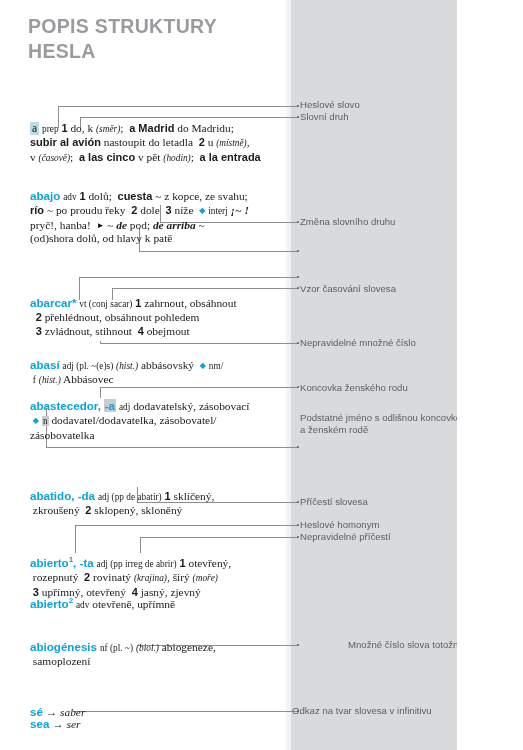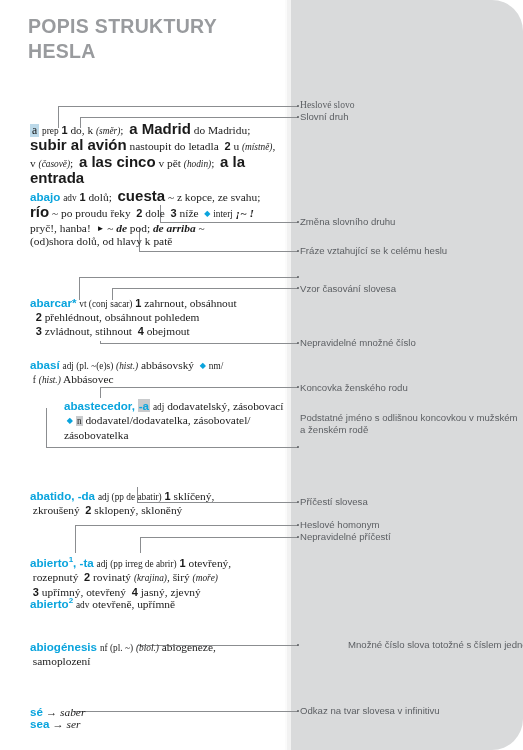--- a/index.html
+++ b/index.html
@@ -3,21 +3,21 @@
 <meta charset="utf-8">
 <style>
   html,body{margin:0;padding:0;}
   body{
     width:523px;height:750px;
     background:#ffffff;
     font-family:"Liberation Sans",sans-serif;
     overflow:hidden;
     position:relative;
   }
-  #page{position:relative;width:523px;height:750px;background:#fff;overflow:hidden;border-radius:31px;}
+  #page{position:relative;width:457px;height:750px;background:#fff;overflow:hidden;}
 
   
   #rightpanel{
     position:absolute;left:291px;top:0;width:232px;height:750px;
     background:#d9dadb;
   }
   #panel-edge{
     position:absolute;left:287px;top:0;width:4px;height:750px;
     background:#f2f2f2;
   }
@@ -38,21 +38,21 @@
   .entry{
     position:absolute;
     font-family:"Liberation Serif",serif;
     font-size:11.4px;
     color:#1a1a1a;
     line-height:13.4px;
   }
   .hw{color:#0aa4dd;font-weight:bold;font-family:"Liberation Sans",sans-serif;font-size:11.6px;}
   .hwsup{font-size:8px;vertical-align:super;color:#0aa4dd;font-weight:bold;}
   .gram{font-size:9.3px;color:#222;font-family:"Liberation Serif",serif;}
-  .b{font-weight:bold;font-family:"Liberation Sans",sans-serif;font-size:15px;}
+  .b{font-weight:bold;font-family:"Liberation Sans",sans-serif;font-size:11px;}
   .bi{font-weight:bold;font-style:italic;font-family:"Liberation Serif",serif;}
   .num{font-weight:bold;font-family:"Liberation Sans",sans-serif;font-size:11px;}
   .sm{font-size:9.3px;font-style:italic;}
   .hl{background:#c9cbcd;padding:0 1px;}
   .hlblue{background:#bcd9e9;padding:0 2px;color:#111;font-weight:normal;font-style:normal;font-family:"Liberation Serif",serif;}
   .dia{color:#0aa4dd;font-size:8px;vertical-align:1px;}
   .tri{font-size:8px;vertical-align:1px;color:#111;}
   .ital{font-style:italic;}
 
   
@@ -165,21 +165,21 @@
 
   <div class="entry" style="left:30px;top:358px;width:258px;">
     <span class="hw">abasí</span>
     <span class="gram">adj (pl. ~(e)s)</span>
     <span class="sm">(hist.)</span> abbásovský&nbsp;
     <span class="dia">◆</span>
     <span class="gram">nm/</span><br>
     &nbsp;<span class="gram">f</span> <span class="sm">(hist.)</span> Abbásovec
   </div>
 
-  <div class="entry" style="left:30px;top:399px;width:258px;margin-left:34px;">
+  <div class="entry" style="left:30px;top:399px;width:258px;">
     <span class="hw">abastecedor,</span> <span class="hw hl">-a</span>
     <span class="gram">adj</span>
     dodavatelský, zásobovací<br>
     &nbsp;<span class="dia">◆</span>
     <span class="gram hl">n</span>
     dodavatel/dodavatelka, zásobovatel/<br>
     zásobovatelka
   </div>
 
   <div class="entry" style="left:30px;top:489px;width:258px;">
@@ -215,27 +215,26 @@
     <span>→</span>
     <span class="ital">saber</span>
   </div>
 
   <div class="entry" style="left:30px;top:717px;width:258px;">
     <span class="hw">sea</span>
     <span>→</span>
     <span class="ital">ser</span>
   </div>
 
-  <div class="note" style="left:300px;top:99px;font-family:Liberation Serif, serif;">Heslové slovo</div>
+  <div class="note" style="left:300px;top:99px;">Heslové slovo</div>
   <div class="note" style="left:300px;top:111px;">Slovní druh</div>
   <div class="note" style="left:300px;top:216px;">Změna slovního druhu</div>
-  <div class="note" style="left:300px;top:245px;">Fráze vztahující se k celému heslu</div>
   <div class="note" style="left:300px;top:283px;">Vzor časování slovesa</div>
   <div class="note" style="left:300px;top:337px;">Nepravidelné množné číslo</div>
   <div class="note" style="left:300px;top:382px;">Koncovka ženského rodu</div>
   <div class="note" style="left:300px;top:412px;">Podstatné jméno s odlišnou koncovkou v mužském a ženském rodě</div>
   <div class="note" style="left:300px;top:496px;">Příčestí slovesa</div>
   <div class="note" style="left:300px;top:519px;">Heslové homonym</div>
   <div class="note" style="left:300px;top:531px;">Nepravidelné příčestí</div>
   <div class="note" style="left:300px;top:639px;margin-left:48px;">Množné číslo slova totožné s číslem jednotným</div>
-  <div class="note" style="left:300px;top:705px;">Odkaz na tvar slovesa v infinitivu</div>
+  <div class="note" style="left:292px;top:705px;">Odkaz na tvar slovesa v infinitivu</div>
 
 </div>
 
 </body></html>

